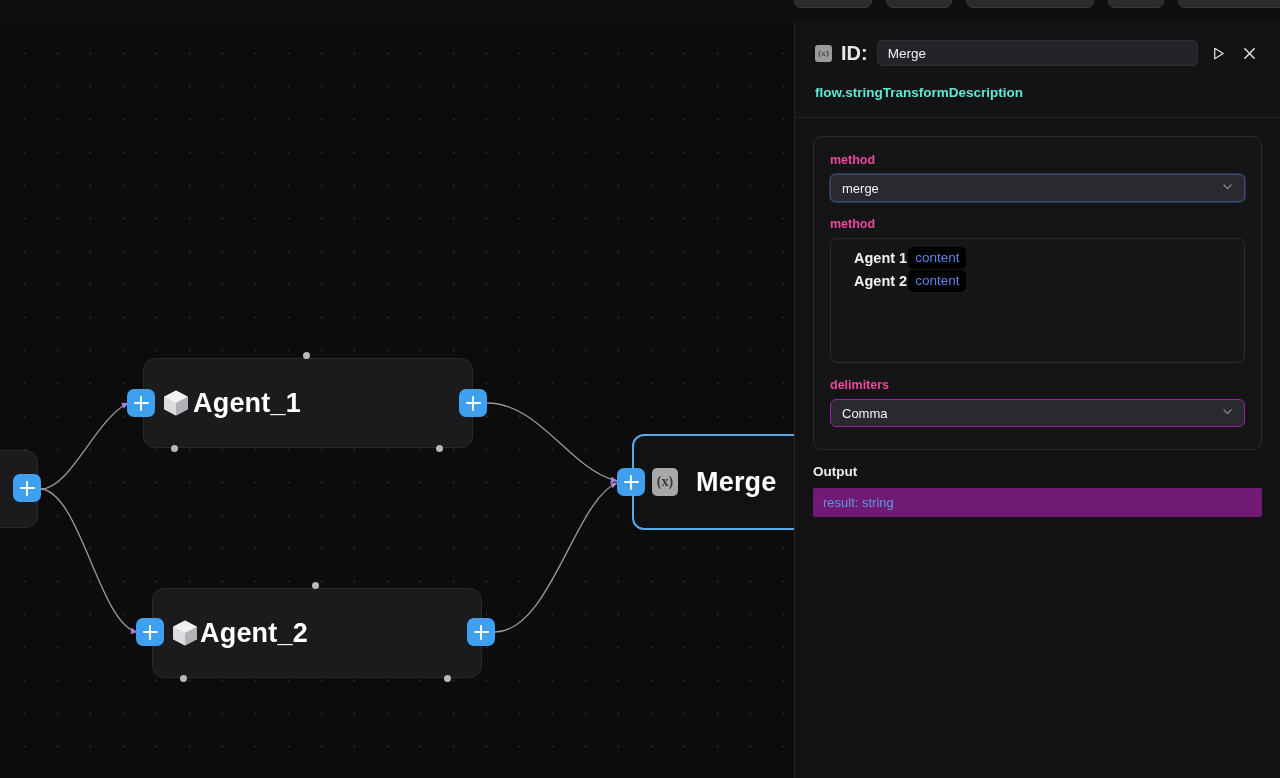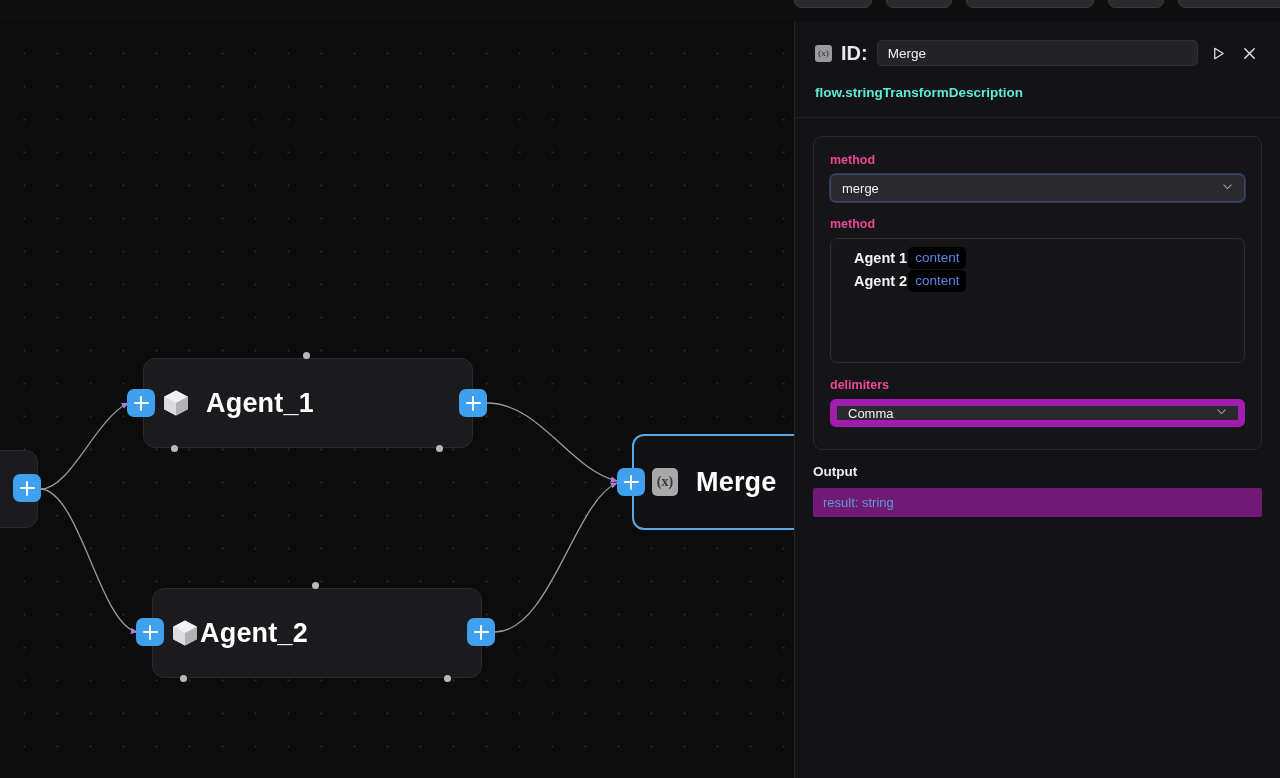--- a/index.html
+++ b/index.html
@@ -131,21 +131,21 @@
     padding: 16px 16px 22px 16px;
   }
   .field-label {
     font-size: 12.5px; font-weight: bold; color: #ec4899;
     margin-bottom: 7px;
   }
   .select {
     position: relative;
     height: 28px;
     background: #2a2a2e;
-    border: 7px solid #a21caf;
+    border: 1px solid #a21caf;
     border-radius: 6px;
     display: flex; align-items: center;
     padding: 0 11px;
     font-size: 13px; color: #f2f2f4;
     cursor: pointer;
   }
   .select.focused {
     border: 1px solid #3d4a6b;
     box-shadow: 0 0 0 1px #2c3654;
   }
@@ -206,21 +206,21 @@
 
     <div class="node" style="left:143px; top:358px; width:330px; height:90px;">
       <span class="cube-icon" style="margin-left:17px;">
         <svg viewBox="0 0 24 24" width="30" height="30">
           <path d="M12 2 L21.5 7 L21.5 17 L12 22 L2.5 17 L2.5 7 Z" fill="#d6d6d8"></path>
           <path d="M12 2 L21.5 7 L12 12 L2.5 7 Z" fill="#f2f2f4"></path>
           <path d="M12 12 L21.5 7 L21.5 17 L12 22 Z" fill="#b2b2b6"></path>
           <path d="M12 12 L2.5 7 L2.5 17 L12 22 Z" fill="#dcdcde"></path>
         </svg>
       </span>
-      <span class="node-label" style="margin-left:15px;">Agent_1</span>
+      <span class="node-label" style="margin-left:2px;">Agent_1</span>
     </div>
     <div class="plus-handle" style="left:127px; top:389px;"></div>
     <div class="plus-handle" style="left:459px; top:389px;"></div>
     <div class="res-dot" style="left:303px; top:352px;"></div>
     <div class="res-dot" style="left:171px; top:445px;"></div>
     <div class="res-dot" style="left:436px; top:445px;"></div>
 
     <div class="node" style="left:152px; top:588px; width:330px; height:90px;">
       <span class="cube-icon" style="margin-left:17px;">
         <svg viewBox="0 0 24 24" width="30" height="30">

